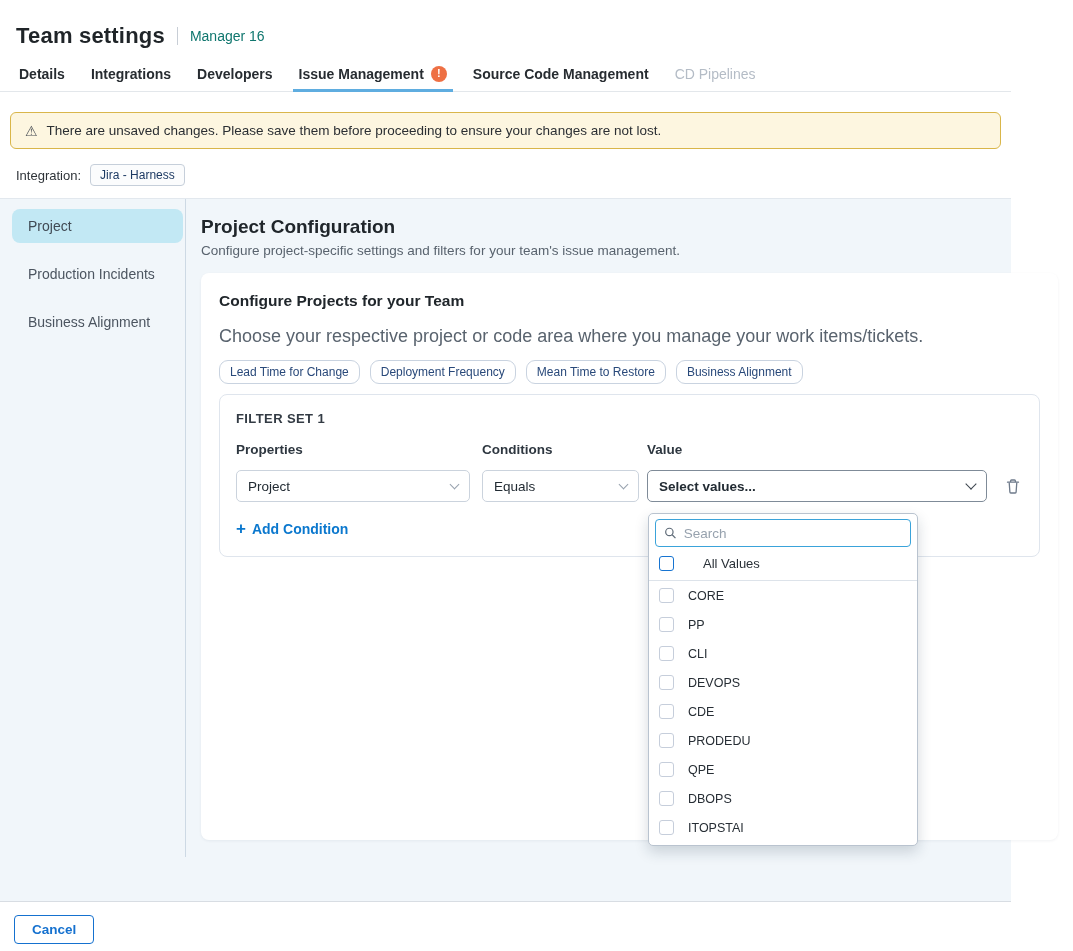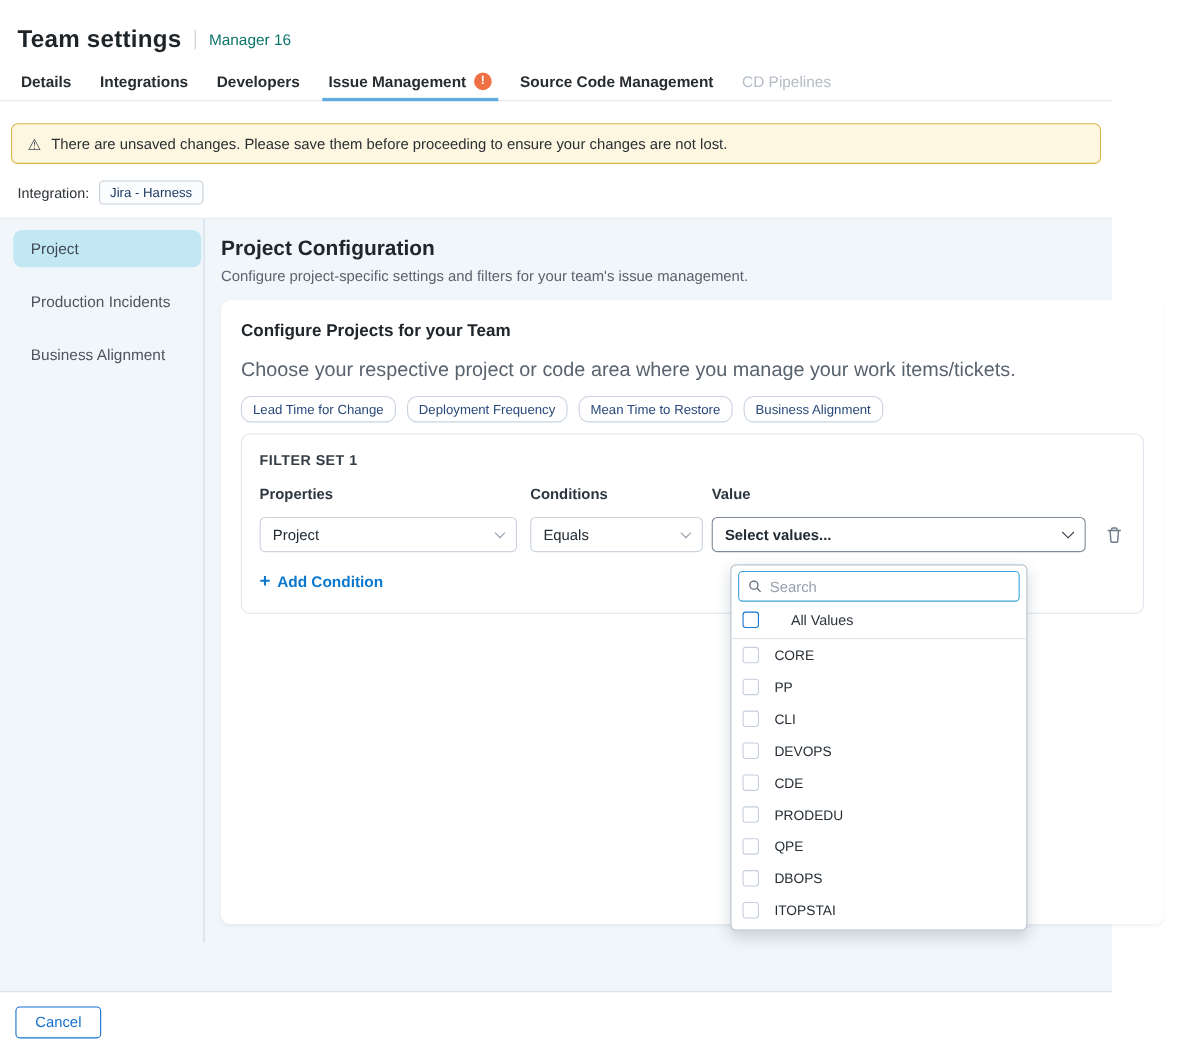--- a/index.html
+++ b/index.html
@@ -56,34 +56,34 @@
   .select { height:32px; border:1px solid #cbd3dd; border-radius:5px; background:#fff; display:flex; align-items:center; justify-content:space-between; padding:0 11px; font-size:13.5px; color:#222b33; cursor:pointer; }
   .chev { width:7px; height:7px; border-right:1.6px solid #97a2ae; border-bottom:1.6px solid #97a2ae; transform:rotate(45deg); margin-top:-4px; flex:none; }
   .value-select { border-color:#7f8b98; font-weight:700; }
   .value-select .chev { border-color:#3c454e; width:8px; height:8px; }
   .trash-btn { margin-left:16px; background:none; border:none; cursor:pointer; padding:2px; display:flex; align-items:center; }
 
   .add-condition { display:inline-flex; gap:6px; margin-top:18px; color:#0b78ce; font-weight:700; font-size:14px; cursor:pointer; align-items:center; }
   .plus { font-size:17px; font-weight:700; line-height:1; }
 
   
-  .dropdown { position:absolute; left:17px; top:43px; width:270px; height:333px; background:#fff; border:1px solid #b9c3cf; border-radius:5px; box-shadow:0 6px 14px rgba(23,43,66,.18); overflow:hidden; z-index:10; font-weight:400; }
+  .dropdown { position:absolute; left:1px; top:43px; width:270px; height:333px; background:#fff; border:1px solid #b9c3cf; border-radius:5px; box-shadow:0 6px 14px rgba(23,43,66,.18); overflow:hidden; z-index:10; font-weight:400; }
   .search-box { margin:5px 6px 4px; height:28px; border:1.5px solid #3aa3da; border-radius:4px; display:flex; align-items:center; gap:7px; padding:0 8px; background:#fff; }
   .search-box input { border:none; outline:none; font-size:13.5px; color:#333; width:100%; font-family:inherit; background:transparent; }
   .search-box input::placeholder { color:#97a2ae; }
   .all-values { display:flex; align-items:center; gap:29px; padding:5px 10px 9px; border-bottom:1px solid #dde3ea; }
   .all-values .label { font-size:13px; color:#2a3138; }
   .cb { width:15px; height:15px; border-radius:3px; background:#fff; flex:none; cursor:pointer; }
   .cb.blue { border:1.5px solid #1774d1; }
   .cb.gray { border:1.5px solid #c6cedb; }
   .option-row { height:29px; display:flex; align-items:center; gap:14px; padding:0 10px; font-size:12.5px; color:#272e35; cursor:pointer; }
 
   
   .footer { height:55px; border-top:1px solid #d8dde3; display:flex; align-items:center; gap:14px; padding:0 14px; background:#fff; }
-  .btn { font-family:inherit; font-size:13.5px; font-weight:400; border-radius:4px; cursor:pointer; }
+  .btn { font-family:inherit; font-size:13.5px; font-weight:700; border-radius:4px; cursor:pointer; }
   .btn-cancel { background:#fff; border:1.5px solid #1571cf; color:#1571cf; padding:6px 17px; }
   .btn-save { background:#1571cf; border:1.5px solid #1571cf; color:#fff; padding:6px 17px; }
 </style>
 </head>
 <body>
 
 <div class="page">
 
   <header class="header">
     <span class="page-title">Team settings</span>

